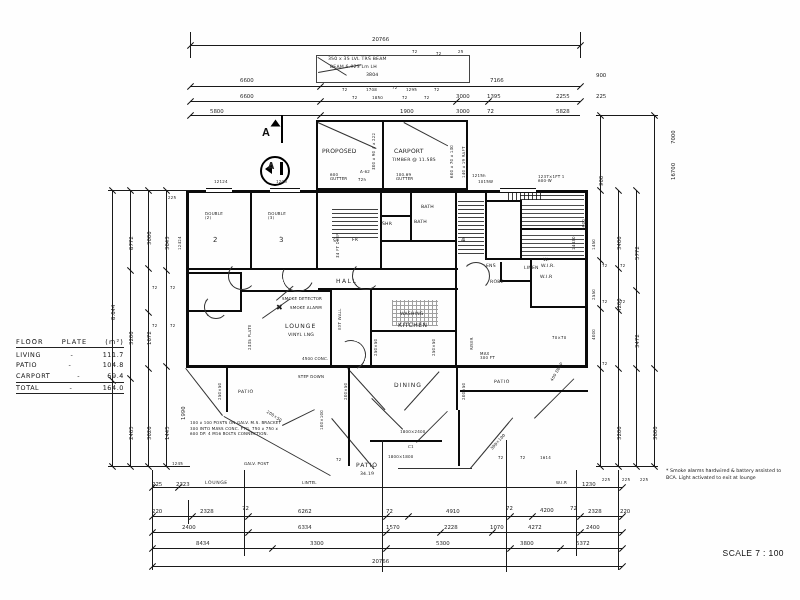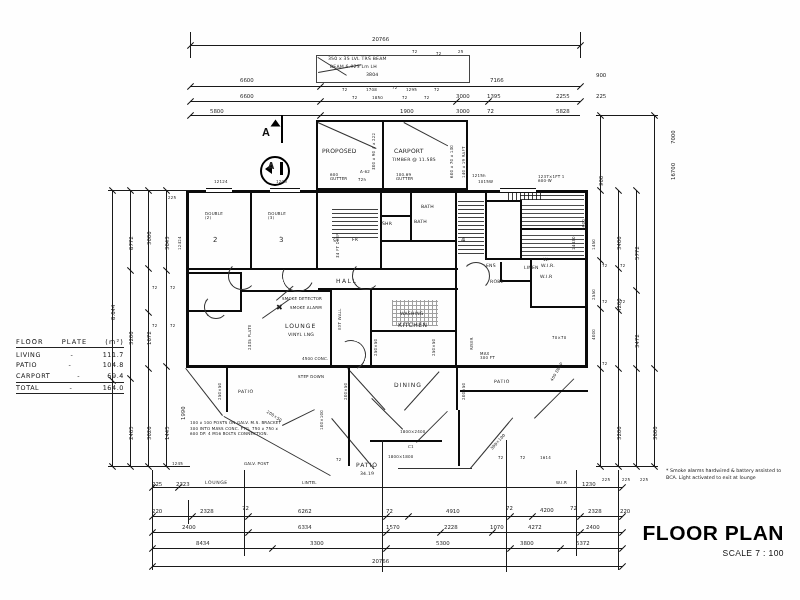--- a/index.html
+++ b/index.html
@@ -496,17 +496,16 @@
     <div class="row tot">
       <span>TOTAL</span>
       <span class="dash">-</span>
       <span>164.0</span>
     </div>
   </div>
 
   <div id="note">* Smoke alarms  hardwired &amp; battery assisted to BCA. Light activated to exit at lounge</div>
 
   <div id="title">
-    <div class="big">FLOOR PLAN</div>
     <div class="scale">SCALE 7 : 100</div>
   </div>
 
 </div>
 
 </body></html>

